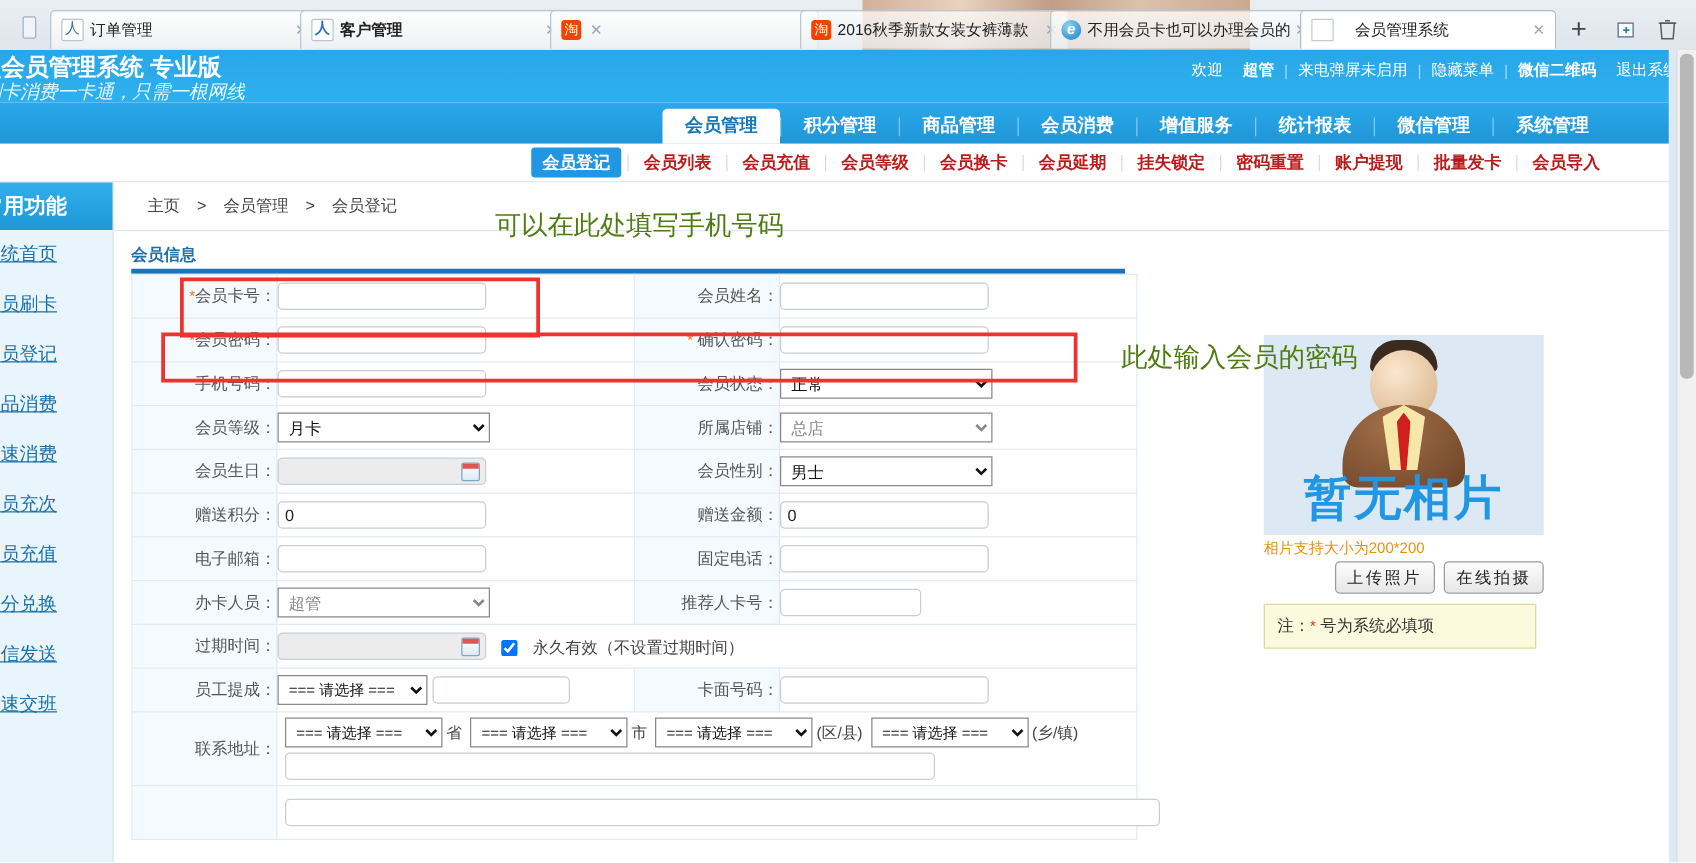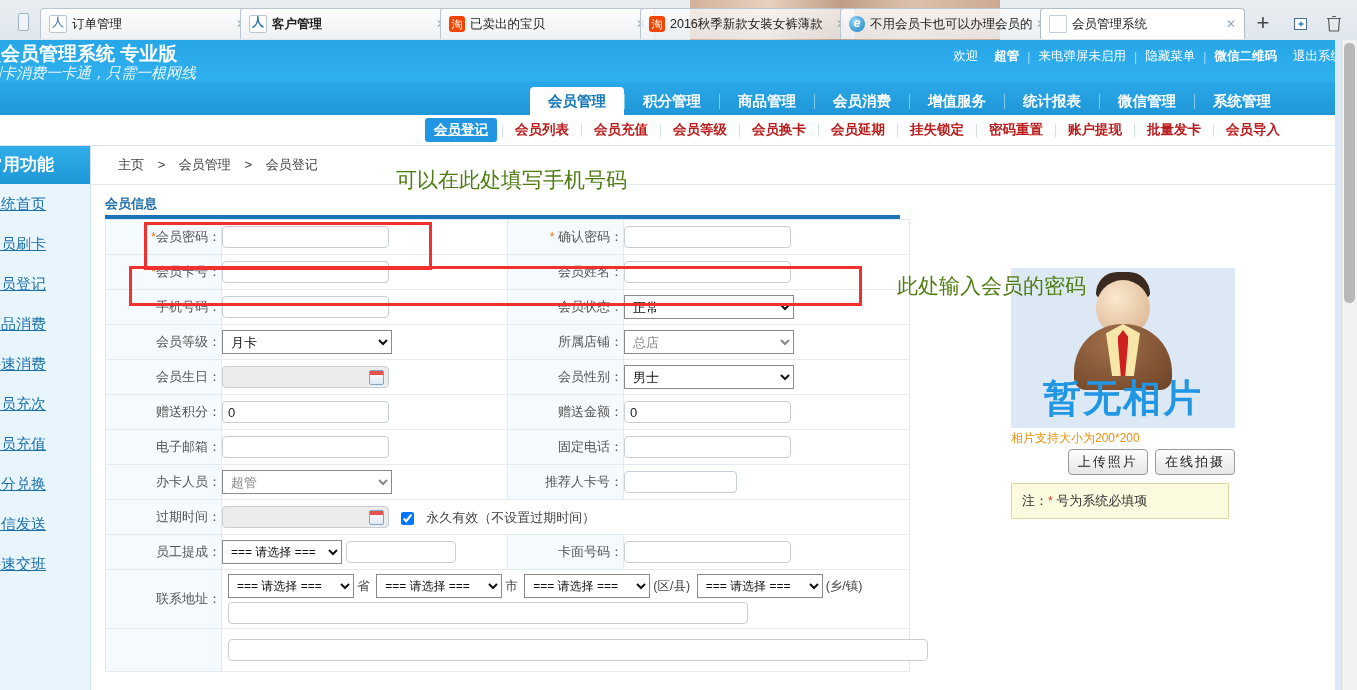--- a/index.html
+++ b/index.html
@@ -16,21 +16,21 @@
   .chrome-bg-photo{position:absolute;left:690px;top:0;width:310px;height:40px;
     background:linear-gradient(100deg,#cfa58a 0%,#e8cdb6 25%,#b98f73 48%,#d9b9a0 70%,#c69a7d 100%);
     opacity:.85;}
   .tabstrip{position:absolute;left:0;top:8px;height:32px;width:1357px;}
   .tab-handle{position:absolute;left:18px;top:13px;width:9px;height:16px;
     border:1px solid #9fb3c4;border-radius:2px;background:#eef4f8;}
   .tab{position:absolute;top:0;height:31px;border:1px solid #b9c6d1;
     border-bottom:none;border-radius:4px 4px 0 0;
     background:linear-gradient(#fdfdfd,#eef1f4);
     display:flex;align-items:center;box-sizing:border-box;padding:0 6px 0 8px;}
-  .tab.active{background:#fff;border-color:#b0bcc6;}
+  .tab.active{background:#fff;border-color:#b0bcc6;gap:12px;}
   .tab .favicon{width:16px;height:16px;flex:0 0 16px;margin-right:5px;position:relative;}
   .fav-pdf{background:#fff;border:1px solid #b9c6d1;border-radius:2px;}
   .fav-pdf:after{content:"人";position:absolute;left:0;top:-2px;width:16px;
     text-align:center;font-size:12px;color:#2d6fb3;}
   .fav-tao{background:#f24400;border-radius:3px;position:relative;}
   .fav-tao:after{content:"淘";position:absolute;left:0;top:0px;width:16px;
     text-align:center;line-height:16px;font-size:11px;color:#fff;}
   .fav-ie{border-radius:50%;background:radial-gradient(circle at 35% 30%,#8fd3f4,#1a7fc1);
     position:relative;}
   .fav-ie:after{content:"e";position:absolute;left:0;top:-1px;width:16px;text-align:center;
@@ -185,21 +185,20 @@
       </div>
 
       <div class="tab" style="left:240px;width:215px;font-weight:bold;">
         <span class="favicon fav-pdf"></span>
         <span class="t-label">客户管理</span>
         <span class="t-close">✕</span>
       </div>
 
       <div class="tab" style="left:440px;width:215px;">
         <span class="favicon fav-tao"></span>
-        <span class="t-label">已卖出的宝贝</span>
         <span class="t-close">✕</span>
       </div>
 
       <div class="tab" style="left:640px;width:215px;background:linear-gradient(rgba(255,255,255,.72),rgba(238,241,244,.72));">
         <span class="favicon fav-tao"></span>
         <span class="t-label">2016秋季新款女装女裤薄款</span>
         <span class="t-close">✕</span>
       </div>
 
       <div class="tab" style="left:840px;width:215px;background:linear-gradient(rgba(255,255,255,.78),rgba(238,241,244,.78));">
@@ -314,38 +313,38 @@
       <span>&gt;</span>
       <span>会员登记</span>
     </div>
 
     <div class="panel-title">会员信息</div>
     <div class="title-rule"></div>
 
     <table class="form">
       <tbody>
           <tr>
+        <td class="lbl"><span class="req">*</span><span>会员卡号：</span></td>
+        <td class="fld">
+          <input class="txt" value="" style="">
+        </td>
+        <td class="lbl"><span>会员姓名：</span></td>
+        <td class="fld">
+          <input class="txt" value="" style="">
+        </td>
+      </tr>
+
+      <tr>
         <td class="lbl"><span class="req">*</span><span>会员密码：</span></td>
         <td class="fld">
           <input class="txt" type="password" value="" style="">
         </td>
         <td class="lbl"><span class="req">*</span> <span>确认密码：</span></td>
         <td class="fld">
           <input class="txt" type="password" value="" style="">
-        </td>
-      </tr>
-
-      <tr>
-        <td class="lbl"><span class="req">*</span><span>会员卡号：</span></td>
-        <td class="fld">
-          <input class="txt" value="" style="">
-        </td>
-        <td class="lbl"><span>会员姓名：</span></td>
-        <td class="fld">
-          <input class="txt" value="" style="">
         </td>
       </tr>
 
       <tr>
         <td class="lbl"><span>手机号码：</span></td>
         <td class="fld">
           <input class="txt" value="" style="">
         </td>
         <td class="lbl"><span>会员状态：</span></td>
         <td class="fld">

